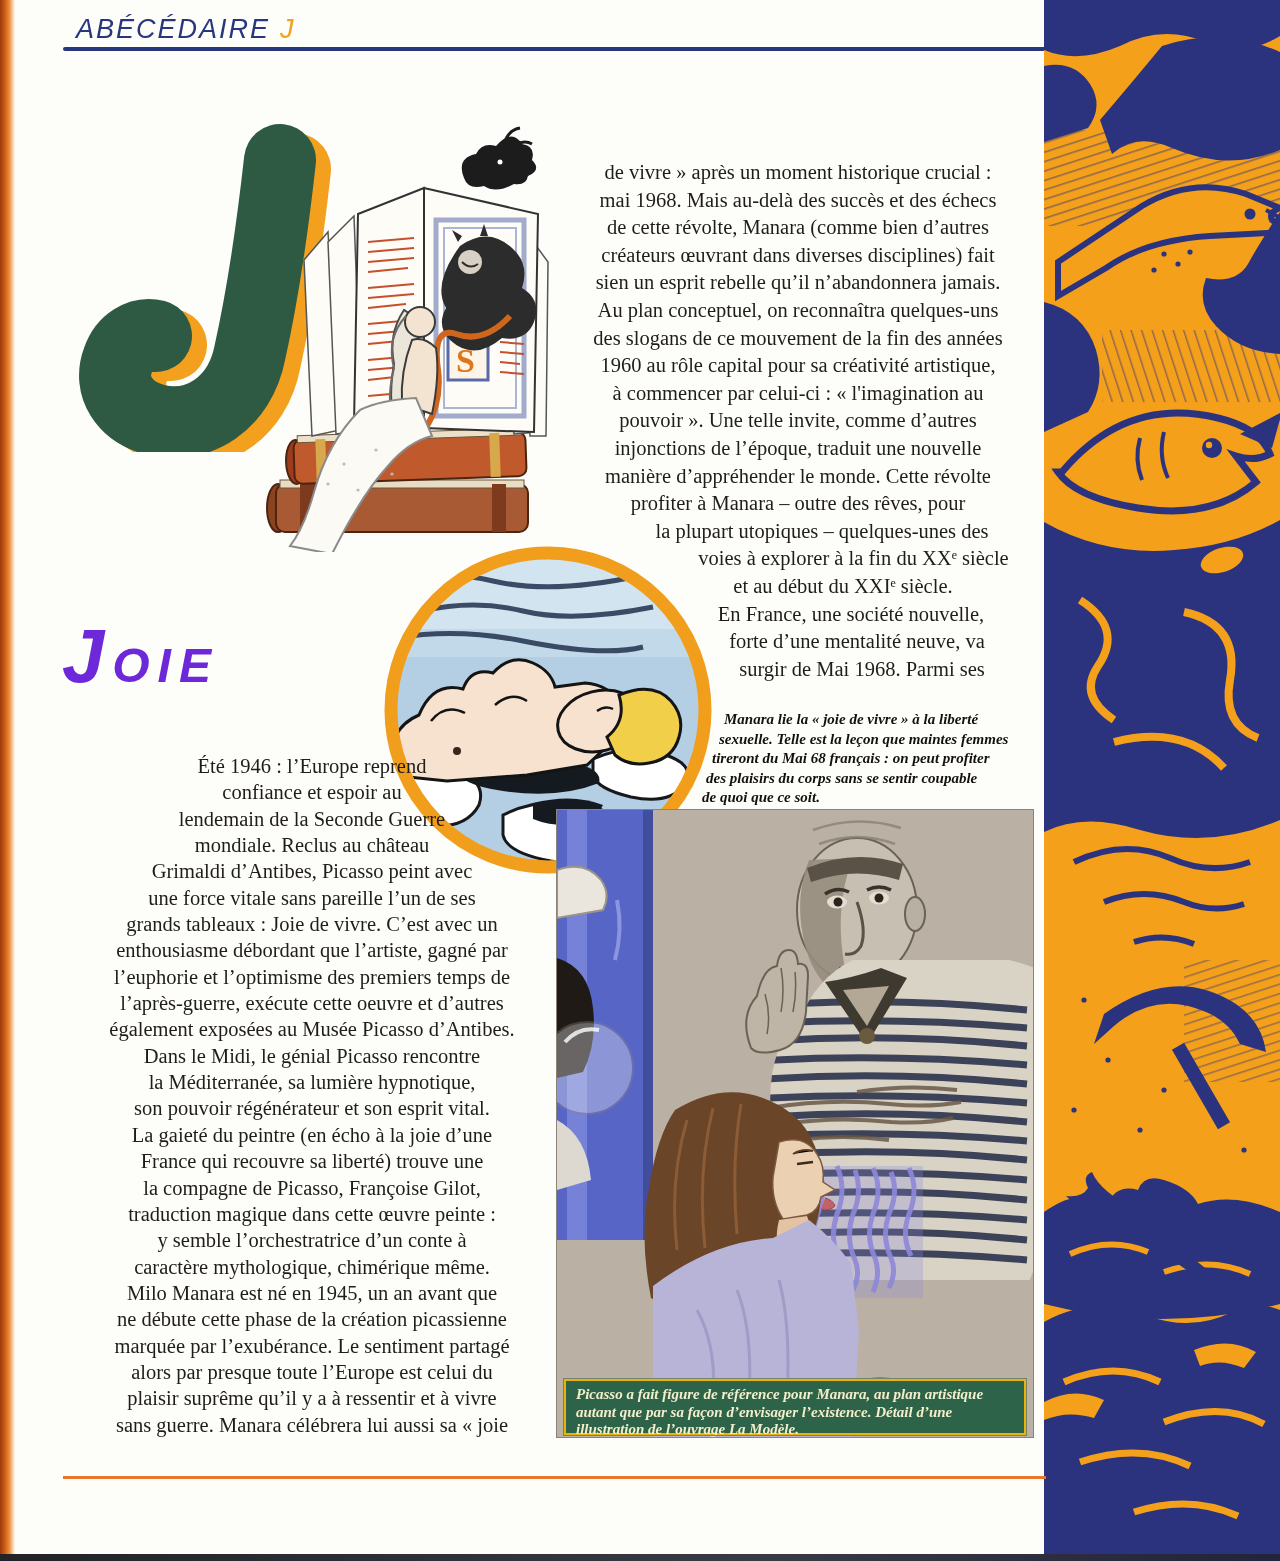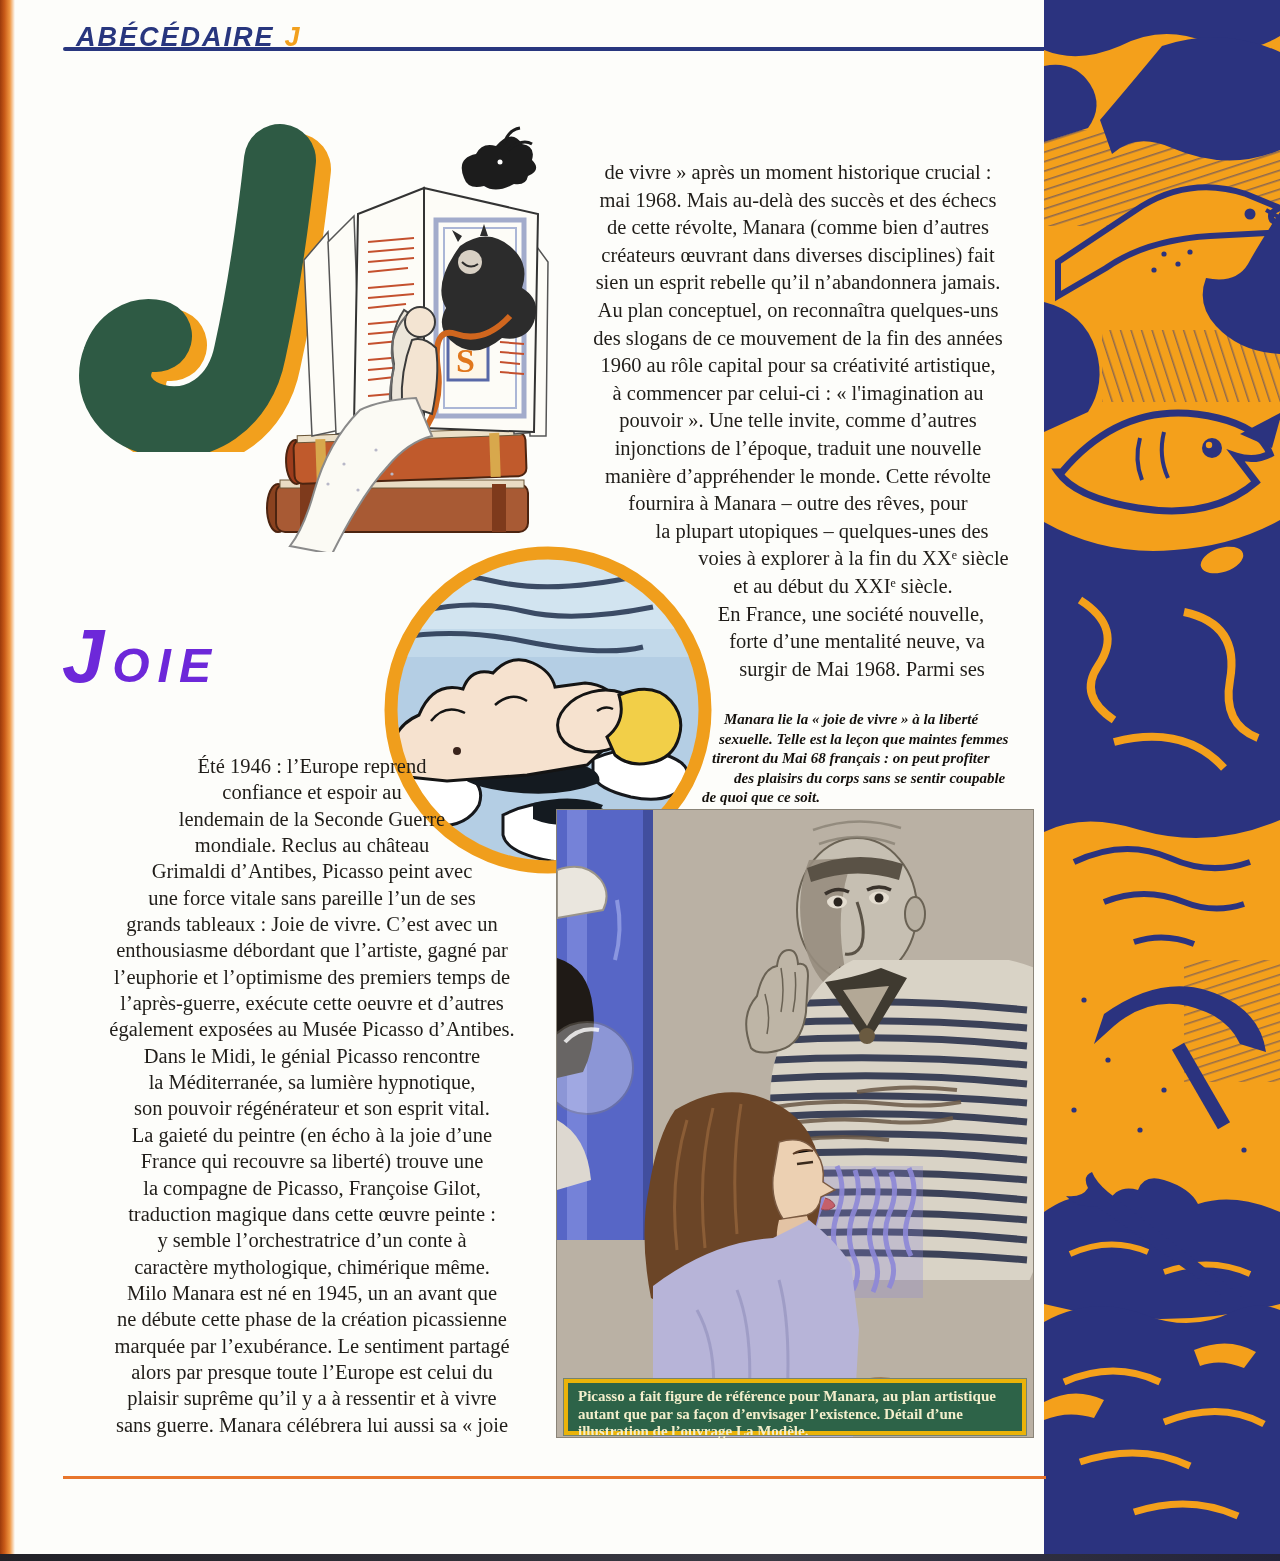--- a/index.html
+++ b/index.html
@@ -6,22 +6,22 @@
   .page{position:relative;width:1280px;height:1561px;background:#fdfdfa;overflow:hidden;
         font-family:"Liberation Serif","DejaVu Serif",serif;color:#201d19;}
   [data-name]{box-sizing:border-box;}
 
   
   .left-edge{position:absolute;left:0;top:0;width:15px;height:100%;
     background:linear-gradient(to right,#9c3a0c 0%,#c85a18 30%,#ef9440 65%,rgba(255,255,255,0) 100%);}
 
   
   .header{position:absolute;left:76px;top:14px;
-    font-family:"Liberation Sans","DejaVu Sans",sans-serif;font-style:italic;font-weight:bold;
-    font-size:27px;letter-spacing:2px;color:#28367e;margin-top:8px;}
+    font-family:"Liberation Sans","DejaVu Sans",sans-serif;font-style:italic;font-weight:normal;
+    font-size:27px;letter-spacing:2px;color:#28367e;}
   .header .letter{color:#f2a01d;margin-left:10px;}
   .header-rule{position:absolute;left:63px;top:47px;width:983px;height:4px;background:#28367e;border-radius:2px;}
 
   
   .strip{position:absolute;left:1044px;top:0;width:236px;height:1561px;}
   .strip svg{width:100%;height:100%;display:block;}
 
   
   .dropcap{position:absolute;left:52px;top:112px;width:290px;height:340px;}
 
@@ -48,29 +48,29 @@
 
   
   .circle-fig{position:absolute;left:383px;top:545px;width:330px;height:330px;}
 
   
   .circle-caption{position:absolute;left:702px;top:710px;width:330px;
     font-size:15px;line-height:19.5px;font-style:italic;font-weight:bold;color:#14110d;}
   .circle-caption .tline:nth-child(1){padding-left:22px;}
   .circle-caption .tline:nth-child(2){padding-left:17px;}
   .circle-caption .tline:nth-child(3){padding-left:10px;}
-  .circle-caption .tline:nth-child(4){padding-left:4px;margin-left:28px;}
+  .circle-caption .tline:nth-child(4){padding-left:4px;}
 
   
   .picasso{position:absolute;left:557px;top:810px;width:476px;height:627px;box-shadow:0 0 0 1px #8a8478;}
   .picasso svg{width:100%;height:100%;display:block;}
   .photo-caption{position:absolute;left:564px;top:1379px;width:462px;height:56px;
-    background:#2d6348;border:4px solid #eab308;outline:1px solid #74836f;
+    background:#2d6348;border:2px solid #eab308;outline:1px solid #74836f;
     padding:5px 10px 0 10px;font-size:15px;line-height:17.5px;
-    font-weight:bold;color:#f3eecb;}
+    font-style:italic;font-weight:bold;color:#f3eecb;}
 
   
   .bottom-rule{position:absolute;left:63px;top:1476px;width:983px;height:3px;background:#e8762c;}
   .bottom-edge{position:absolute;left:0;top:1554px;width:1280px;height:7px;
     background:linear-gradient(to right,#222228,#3a3a44 60%,#23233a);}
 </style>
 </head>
 <body>
 
 <div class="page" data-name="book-page">
@@ -269,21 +269,21 @@
       <div class="tline" data-name="text-line">de cette révolte, Manara (comme bien d’autres</div>
       <div class="tline" data-name="text-line">créateurs œuvrant dans diverses disciplines) fait</div>
       <div class="tline" data-name="text-line">sien un esprit rebelle qu’il n’abandonnera jamais.</div>
       <div class="tline" data-name="text-line">Au plan conceptuel, on reconnaîtra quelques-uns</div>
       <div class="tline" data-name="text-line">des slogans de ce mouvement de la fin des années</div>
       <div class="tline" data-name="text-line">1960 au rôle capital pour sa créativité artistique,</div>
       <div class="tline" data-name="text-line">à commencer par celui-ci : « l'imagination au</div>
       <div class="tline" data-name="text-line">pouvoir ». Une telle invite, comme d’autres</div>
       <div class="tline" data-name="text-line">injonctions de l’époque, traduit une nouvelle</div>
       <div class="tline" data-name="text-line">manière d’appréhender le monde. Cette révolte</div>
-      <div class="tline" data-name="text-line">fournira à Manara – outre des rêves, pour</div>
+      <div class="tline" data-name="text-line">profiter à Manara – outre des rêves, pour</div>
       <div class="tline" data-name="text-line">la plupart utopiques – quelques-unes des</div>
       <div class="tline" data-name="text-line">voies à explorer à la fin du XXᵉ siècle</div>
       <div class="tline" data-name="text-line">et au début du XXIᵉ siècle.</div>
       <div class="tline" data-name="text-line">En France, une société nouvelle,</div>
       <div class="tline" data-name="text-line">forte d’une mentalité neuve, va</div>
       <div class="tline" data-name="text-line">surgir de Mai 1968. Parmi ses</div>
     </div>
 
   <div class="circle-fig" data-name="circular-vignette">
     <svg viewBox="0 0 330 330" data-name="woman-floating-drawing">

